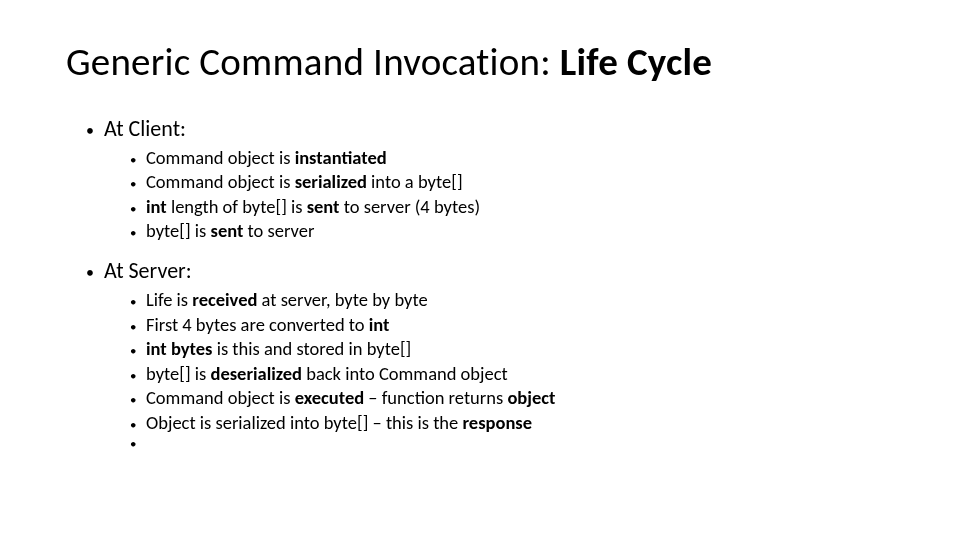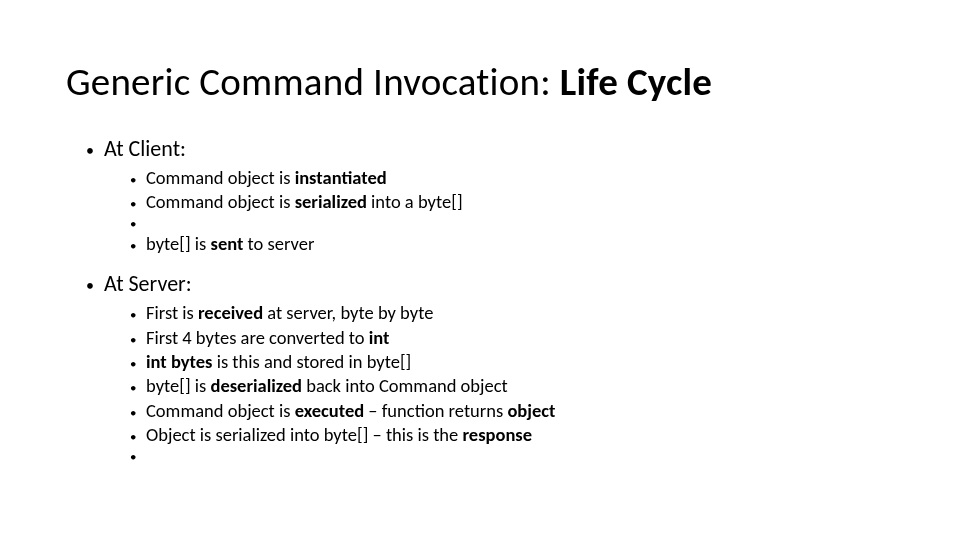--- a/index.html
+++ b/index.html
@@ -8,21 +8,21 @@
     width: 960px;
     height: 540px;
     background: #fff;
     font-family: "Calibri", "Segoe UI", "Helvetica Neue", Arial, sans-serif;
     color: #000;
   }
   .slide {
     box-sizing: border-box;
     width: 960px;
     height: 540px;
-    padding: 60px 60px 40px 66px;
+    padding: 40px 60px 40px 66px;
   }
   .title {
     font-size: 39px;
     font-weight: 300;
     letter-spacing: 0.2px;
     margin: 0 0 30px 0;
     line-height: 1.15;
   }
   .title .emph {
     font-weight: 700;
@@ -71,34 +71,35 @@
         <div class="sub-item">
           <span class="bullet">•</span>
           <span><span>Command object is </span><span class="b">instantiated</span></span>
         </div>
         <div class="sub-item">
           <span class="bullet">•</span>
           <span><span>Command object is </span><span class="b">serialized</span><span> into a byte[]</span></span>
         </div>
         <div class="sub-item">
           <span class="bullet">•</span>
+          <span><span class="b">int</span><span> length of byte[] is </span><span class="b">sent</span><span> to server (4 bytes)</span></span>
         </div>
         <div class="sub-item">
           <span class="bullet">•</span>
           <span><span>byte[] is </span><span class="b">sent</span><span> to server</span></span>
         </div>
       </div>
       <div class="section-item">
         <span class="bullet">•</span>
         <span>At Server:</span>
       </div>
       <div class="sub-list">
         <div class="sub-item">
           <span class="bullet">•</span>
-          <span><span>First is </span><span class="b">received</span><span> at server, byte by byte</span></span>
+          <span><span>Life is </span><span class="b">received</span><span> at server, byte by byte</span></span>
         </div>
         <div class="sub-item">
           <span class="bullet">•</span>
           <span><span>First 4 bytes are converted to </span><span class="b">int</span></span>
         </div>
         <div class="sub-item">
           <span class="bullet">•</span>
           <span><span class="b">int bytes</span><span> is this and stored in byte[]</span></span>
         </div>
         <div class="sub-item">

